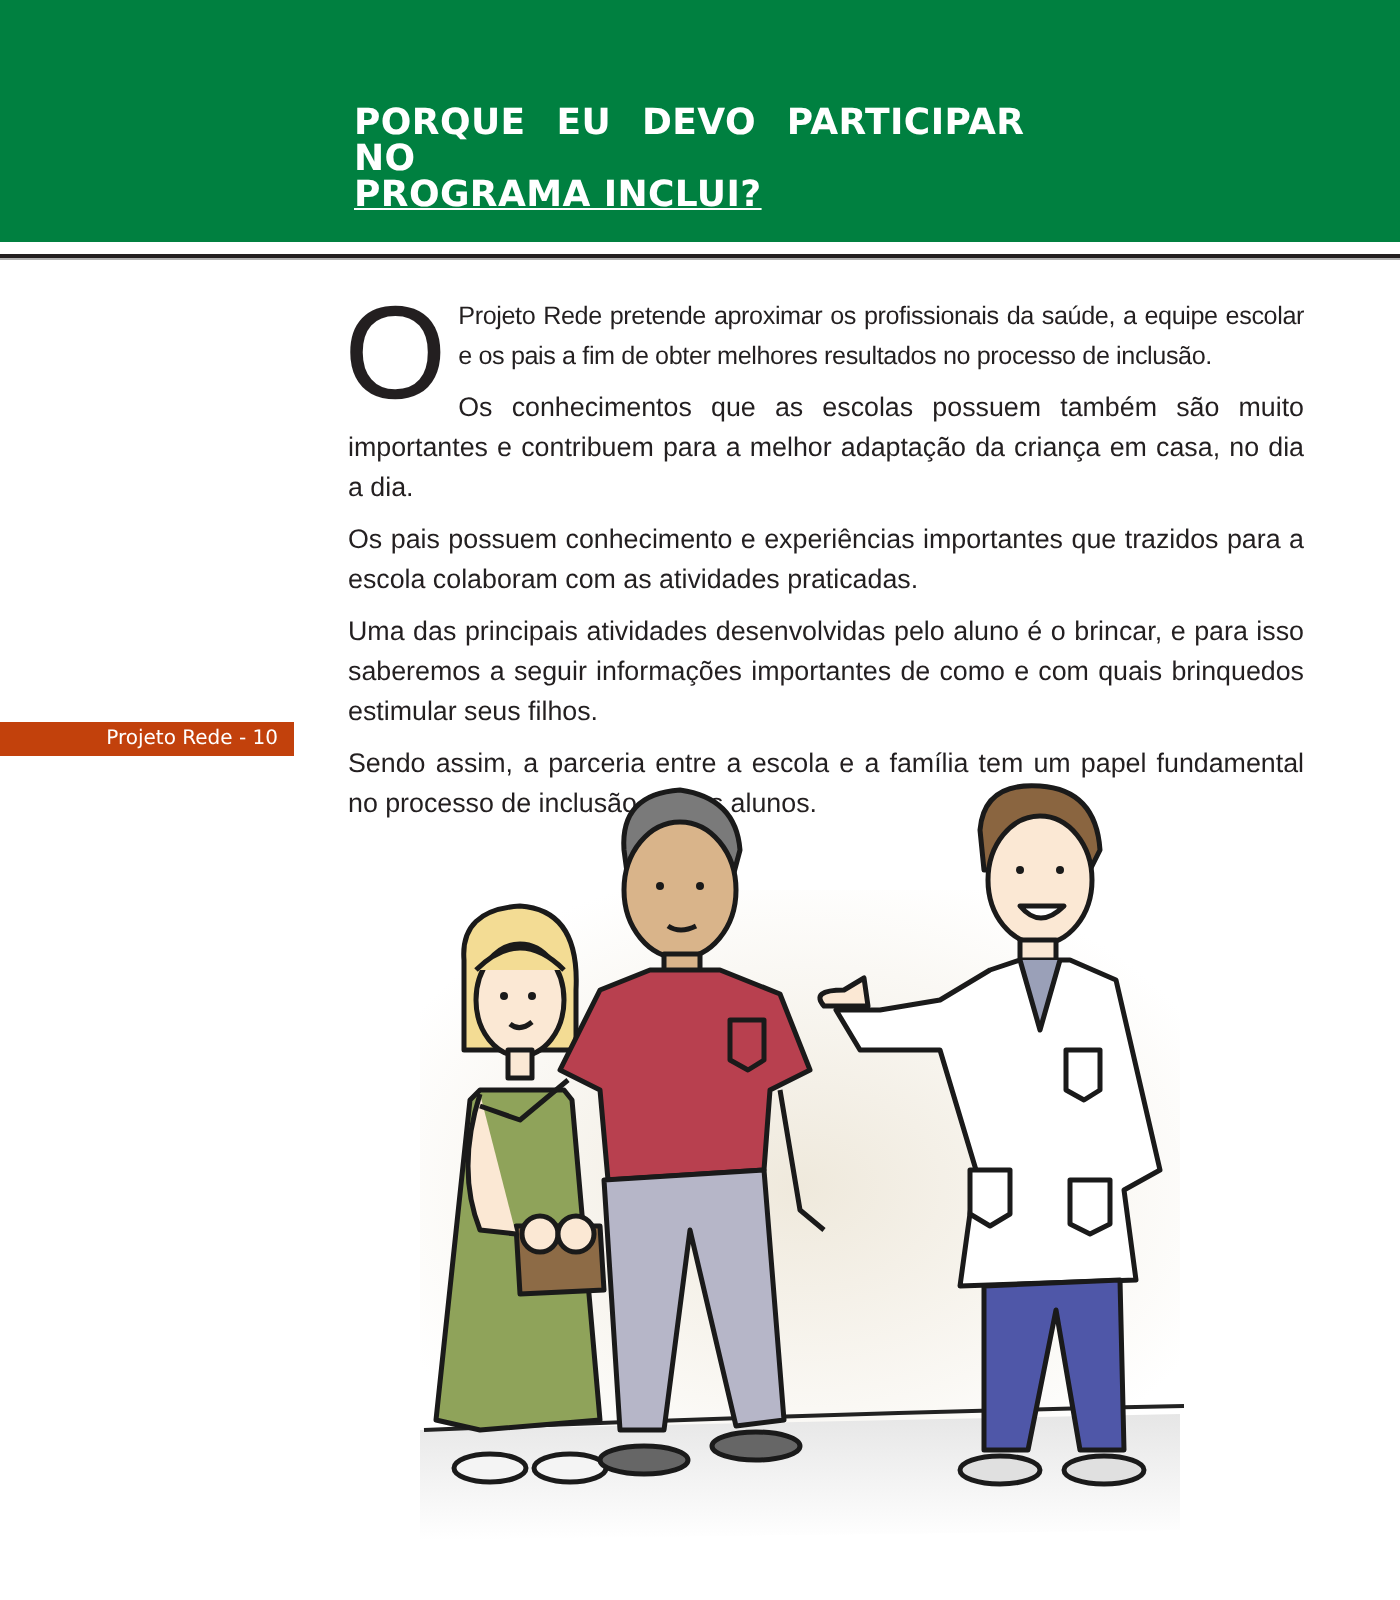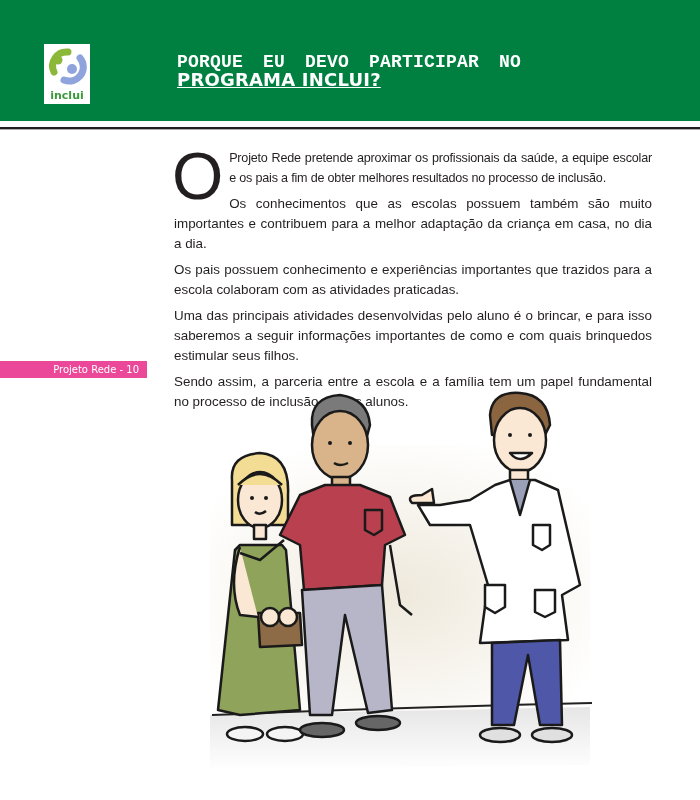--- a/index.html
+++ b/index.html
@@ -21,21 +21,21 @@
     .logo-text {
       position: absolute; left: 0; bottom: 2px; width: 46px; text-align: center;
       font-family: "DejaVu Sans", sans-serif; font-weight: bold; font-size: 11px;
       color: #3a9a3a; letter-spacing: 0px;
     }
     .title {
       position: absolute; left: 177px; top: 53px; width: 380px;
       color: #ffffff; font-family: "DejaVu Sans", sans-serif; font-weight: bold;
       font-size: 18px; line-height: 18px; letter-spacing: 0.2px;
     }
-    .title .l1 { word-spacing: 9px; display: block; font-family: Liberation Mono, monospace; }
+    .title .l1 { word-spacing: 9px; display: block; }
     .title .l2 { display: block; text-decoration: underline; }
     .rule {
       position: absolute; left: 0; top: 127px; width: 700px; height: 2px;
       background: #231f20;
     }
     .rule2 {
       position: absolute; left: 0; top: 129px; width: 700px; height: 1px;
       background: #b0b0b0;
     }
     .content {
@@ -45,43 +45,34 @@
     }
     .content p { margin: 0 0 6px 0; }
     .dropcap {
       float: left; font-family: "Liberation Sans", sans-serif;
       font-size: 66px; line-height: 52px; height: 52px; margin: 2px 6px 0 -2px;
       color: #231f20;
     }
     .p1 { font-size: 12.6px; letter-spacing: -0.2px; }
     .pagebar {
       position: absolute; left: 0; top: 361px; width: 147px; height: 17px;
-      background: #ec4899;
+      background: #c2410c;
     }
     .pagebar span {
       position: absolute; right: 8px; top: 1px; color: #ffffff;
       font-family: "DejaVu Sans", sans-serif; font-size: 10px; line-height: 15px;
     }
     .illustration {
       position: absolute; left: 200px; top: 385px; width: 400px; height: 400px;
     }
   </style>
 </head>
 <body>
 
 <div class="header">
-  <div class="logo">
-    <svg width="46" height="44" viewBox="0 0 46 44">
-      <path d="M10 28 A14 14 0 0 1 24 8" stroke="#8cb83a" stroke-width="7" fill="none" stroke-linecap="round"></path>
-      <circle cx="14" cy="16" r="4.5" fill="#8cb83a"></circle>
-      <path d="M36 14 A14 14 0 0 1 20 36" stroke="#8fa4dc" stroke-width="7" fill="none" stroke-linecap="round"></path>
-      <circle cx="28" cy="25" r="5" fill="#8fa4dc"></circle>
-    </svg>
-    <div class="logo-text">inclui</div>
-  </div>
   <div class="title">
     <span class="l1">PORQUE EU DEVO PARTICIPAR NO</span>
     <span class="l2">PROGRAMA INCLUI?</span>
   </div>
 </div>
 <div class="rule"></div>
 <div class="rule2"></div>
 
 <div class="content">
   <p class="p1">

